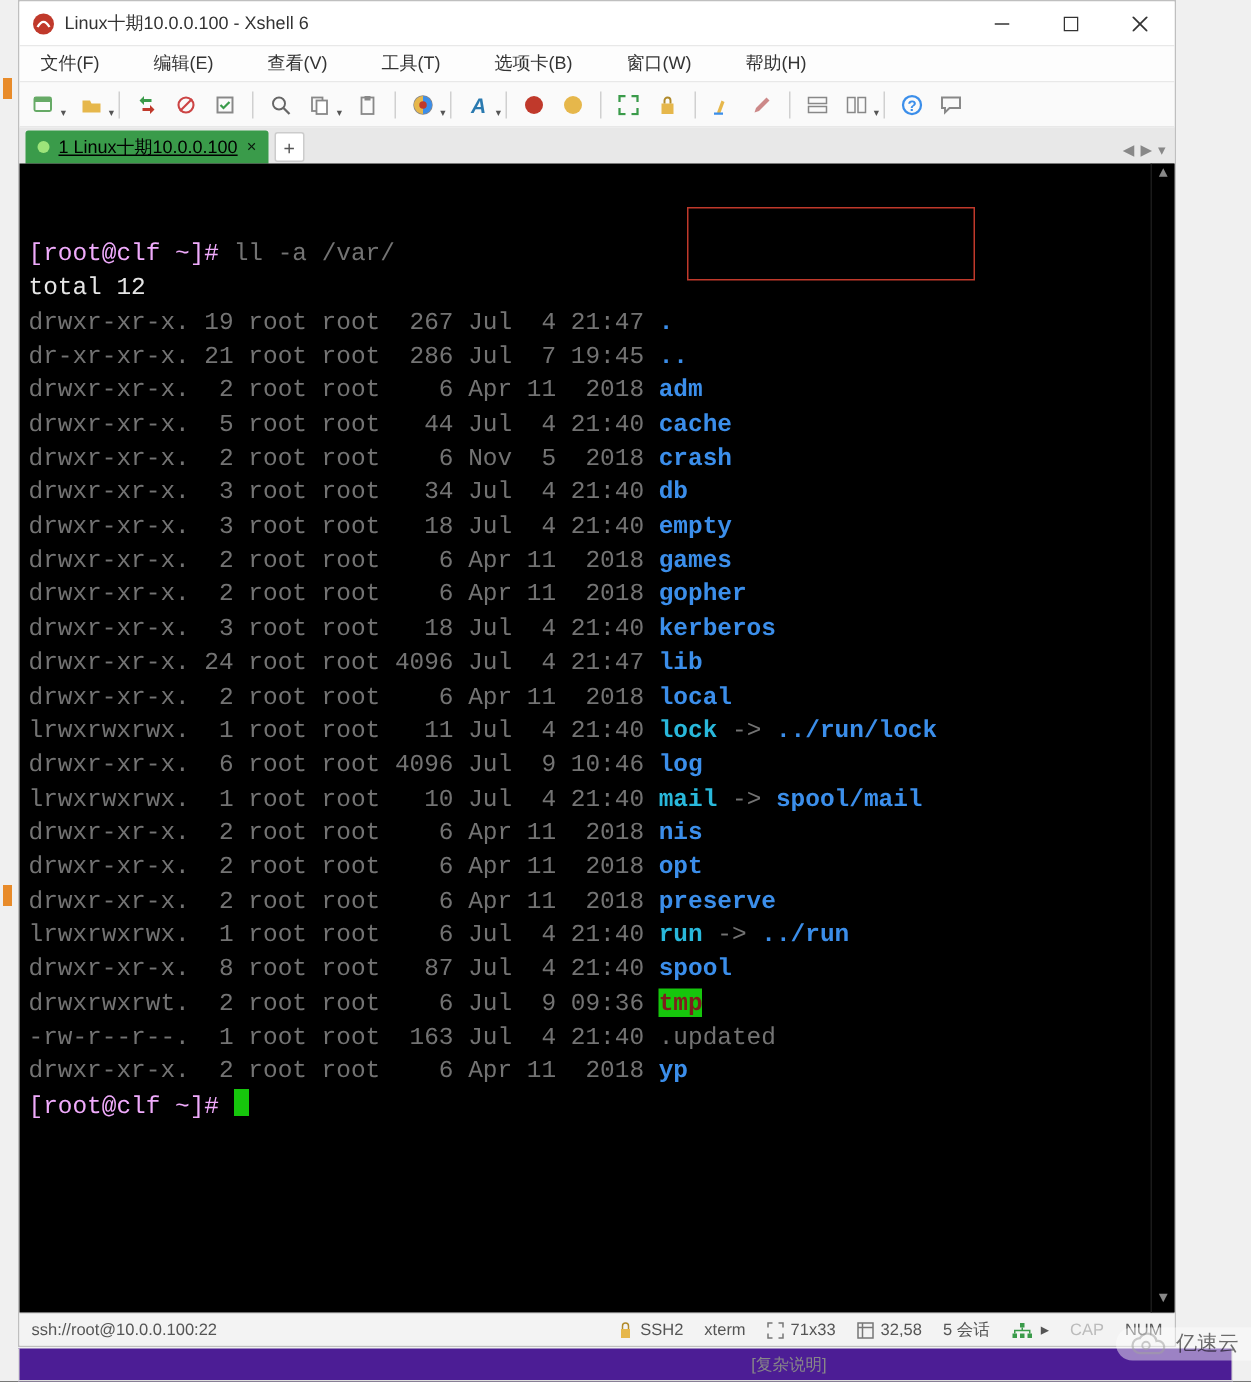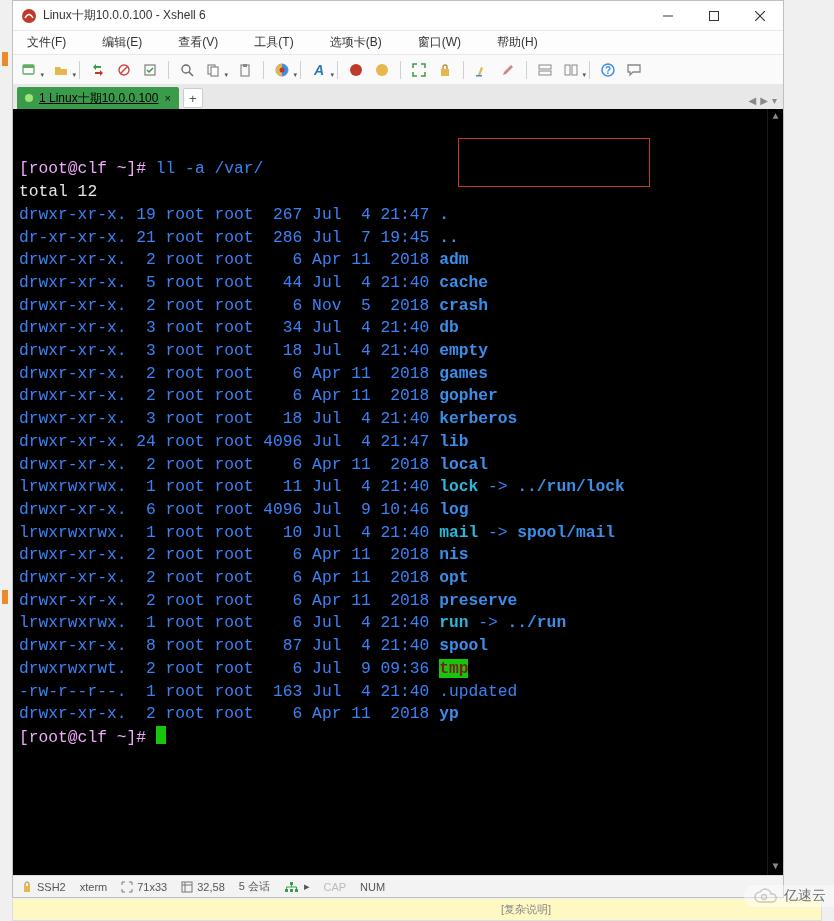--- a/index.html
+++ b/index.html
@@ -28,38 +28,38 @@
   .tab .close{ font-size:11px; opacity:.85;}
   .tab-add { height:20px; width:20px; background:#fff; border:1px solid #ccc; display:flex; align-items:center; justify-content:center; font-size:13px; color:#555; border-radius:2px; margin-left:2px; margin-bottom:1px;}
   .tab-nav { position:absolute; right:6px; bottom:3px; display:flex; gap:4px; align-items:center;}
   .tab-nav span{ color:#888; font-size:10px;}
 
   .terminal { flex:1; background:#000; color:#e5e5e5; font-family:"Courier New",monospace; font-size:16.3px; line-height:22.7px; padding:4px 6px 0 6px; overflow:hidden; white-space:pre; position:relative;}
   .prompt-user{ color:#f0abfc;}
   .dir-blue{ color:#3b8eea; font-weight:bold;}
   .link-cyan{ color:#29b8db; font-weight:bold;}
   .tmp{ background:#16c60c; color:#7f1d1d; font-weight:bold;}
-  .white{ color:#3b82f6;}
+  .white{ color:#737373;}
   .cursor{ display:inline-block; width:10px; height:18px; background:#16c60c; vertical-align:-2px;}
   .redbox{ position:absolute; border:1px solid #c0392b; }
 
   .term-scroll { position:absolute; right:0; top:0; width:16px; height:100%; background:#000; border-left:1px solid #1a1a1a; display:flex; flex-direction:column; align-items:center;}
   .term-scroll .arrow{ color:#888; font-size:10px; height:16px; display:flex; align-items:center; justify-content:center;}
   .term-scroll .track{ flex:1; width:100%; position:relative;}
 
   .statusbar { height:22px; background:#f3f3f3; border-top:1px solid #dcdcdc; display:flex; align-items:center; font-size:11px; color:#555; padding:0 8px; gap:14px;}
   .statusbar .left{ flex:1; }
   .st-item{ display:flex; align-items:center; gap:4px;}
   .st-icon{ width:12px;height:12px; display:inline-block;}
 
   .watermark{ position:absolute; right:0; bottom:14px; display:flex; align-items:center; gap:4px; opacity:.75; background:rgba(255,255,255,.6); padding:2px 8px; border-radius:12px 0 0 12px;}
   .watermark .cloud{ width:28px;height:18px;}
   .watermark .txt{ font-size:14px; color:#404040; font-weight:500;}
 
-  .bottom-strip{ position:absolute; left:12px; bottom:0; width:810px; height:22px; background:#fef9c3; border:1px solid #ddd; border-top:none; display:flex; align-items:center; padding:0 270px 0 10px; font-size:11px; color:#888; justify-content:flex-end;}
+  .bottom-strip{ position:absolute; left:12px; bottom:0; width:810px; height:22px; background:#4c1d95; border:1px solid #ddd; border-top:none; display:flex; align-items:center; padding:0 270px 0 10px; font-size:11px; color:#888; justify-content:flex-end;}
 
   .left-edge{ position:absolute; left:0; top:50px; width:10px; height:800px; }
   .left-edge .slice{ width:6px; margin:2px auto;}
 </style>
 </head>
 <body>
 
 <div class="left-edge">
   <div class="slice" style="height:14px;background:#e88b2a;"></div>
   <div class="slice" style="height:520px;"></div>
@@ -255,20 +255,23 @@
   <div class="terminal" id="terminal">
     <div class="redbox" style="left:445px; top:29px; width:192px; height:49px;"></div><div><span class="prompt-user">[root@clf ~]# </span><span class="white">ll -a /var/</span></div><div>total 12</div><div><span class="white">drwxr-xr-x. 19 root root  267 Jul  4 21:47 </span><span class="dir-blue">.</span></div><div><span class="white">dr-xr-xr-x. 21 root root  286 Jul  7 19:45 </span><span class="dir-blue">..</span></div><div><span class="white">drwxr-xr-x.  2 root root    6 Apr 11  2018 </span><span class="dir-blue">adm</span></div><div><span class="white">drwxr-xr-x.  5 root root   44 Jul  4 21:40 </span><span class="dir-blue">cache</span></div><div><span class="white">drwxr-xr-x.  2 root root    6 Nov  5  2018 </span><span class="dir-blue">crash</span></div><div><span class="white">drwxr-xr-x.  3 root root   34 Jul  4 21:40 </span><span class="dir-blue">db</span></div><div><span class="white">drwxr-xr-x.  3 root root   18 Jul  4 21:40 </span><span class="dir-blue">empty</span></div><div><span class="white">drwxr-xr-x.  2 root root    6 Apr 11  2018 </span><span class="dir-blue">games</span></div><div><span class="white">drwxr-xr-x.  2 root root    6 Apr 11  2018 </span><span class="dir-blue">gopher</span></div><div><span class="white">drwxr-xr-x.  3 root root   18 Jul  4 21:40 </span><span class="dir-blue">kerberos</span></div><div><span class="white">drwxr-xr-x. 24 root root 4096 Jul  4 21:47 </span><span class="dir-blue">lib</span></div><div><span class="white">drwxr-xr-x.  2 root root    6 Apr 11  2018 </span><span class="dir-blue">local</span></div><div><span class="white">lrwxrwxrwx.  1 root root   11 Jul  4 21:40 </span><span class="link-cyan">lock</span><span class="white"> -&gt; </span><span class="dir-blue">../run/lock</span></div><div><span class="white">drwxr-xr-x.  6 root root 4096 Jul  9 10:46 </span><span class="dir-blue">log</span></div><div><span class="white">lrwxrwxrwx.  1 root root   10 Jul  4 21:40 </span><span class="link-cyan">mail</span><span class="white"> -&gt; </span><span class="dir-blue">spool/mail</span></div><div><span class="white">drwxr-xr-x.  2 root root    6 Apr 11  2018 </span><span class="dir-blue">nis</span></div><div><span class="white">drwxr-xr-x.  2 root root    6 Apr 11  2018 </span><span class="dir-blue">opt</span></div><div><span class="white">drwxr-xr-x.  2 root root    6 Apr 11  2018 </span><span class="dir-blue">preserve</span></div><div><span class="white">lrwxrwxrwx.  1 root root    6 Jul  4 21:40 </span><span class="link-cyan">run</span><span class="white"> -&gt; </span><span class="dir-blue">../run</span></div><div><span class="white">drwxr-xr-x.  8 root root   87 Jul  4 21:40 </span><span class="dir-blue">spool</span></div><div><span class="white">drwxrwxrwt.  2 root root    6 Jul  9 09:36 </span><span class="tmp">tmp</span></div><div><span class="white">-rw-r--r--.  1 root root  163 Jul  4 21:40 </span><span class="white">.updated</span></div><div><span class="white">drwxr-xr-x.  2 root root    6 Apr 11  2018 </span><span class="dir-blue">yp</span></div><div><span class="prompt-user">[root@clf ~]# </span><span class="cursor"></span></div>
     <div class="term-scroll">
       <span class="arrow">▲</span>
       <div class="track"></div>
       <span class="arrow">▼</span>
     </div>
   </div>
 
   <div class="statusbar">
+    <span class="left st-item">
+        <span>ssh://root@10.0.0.100:22</span>
+      </span>
     <span class="st-item">
       <svg class="st-icon" viewBox="0 0 12 12">
           <rect x="3" y="5" width="6" height="6" fill="#e6b74b"></rect>
           <path d="M4 5V3a2 2 0 0 1 4 0v2" fill="none" stroke="#b08a2a"></path>
         </svg>
       <span>SSH2</span>
     </span>
     <span class="st-item">xterm</span>
     <span class="st-item">
       <svg class="st-icon" viewBox="0 0 12 12">

